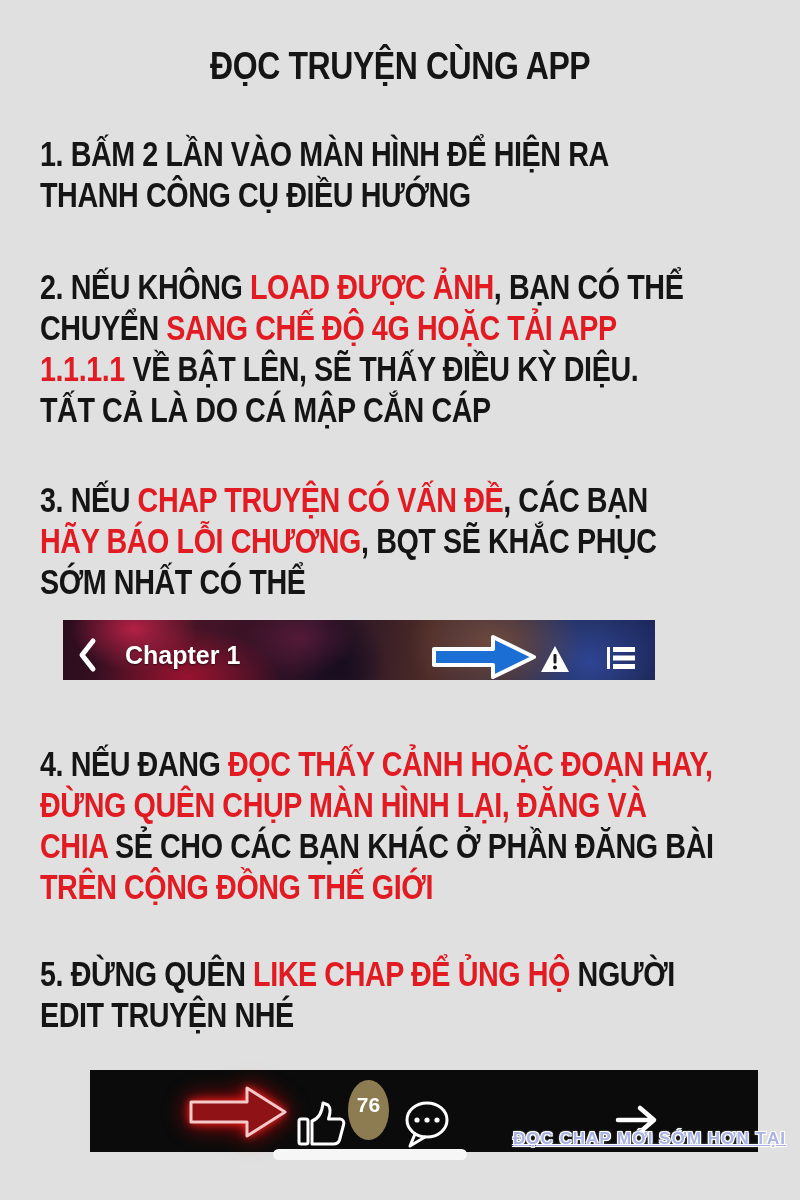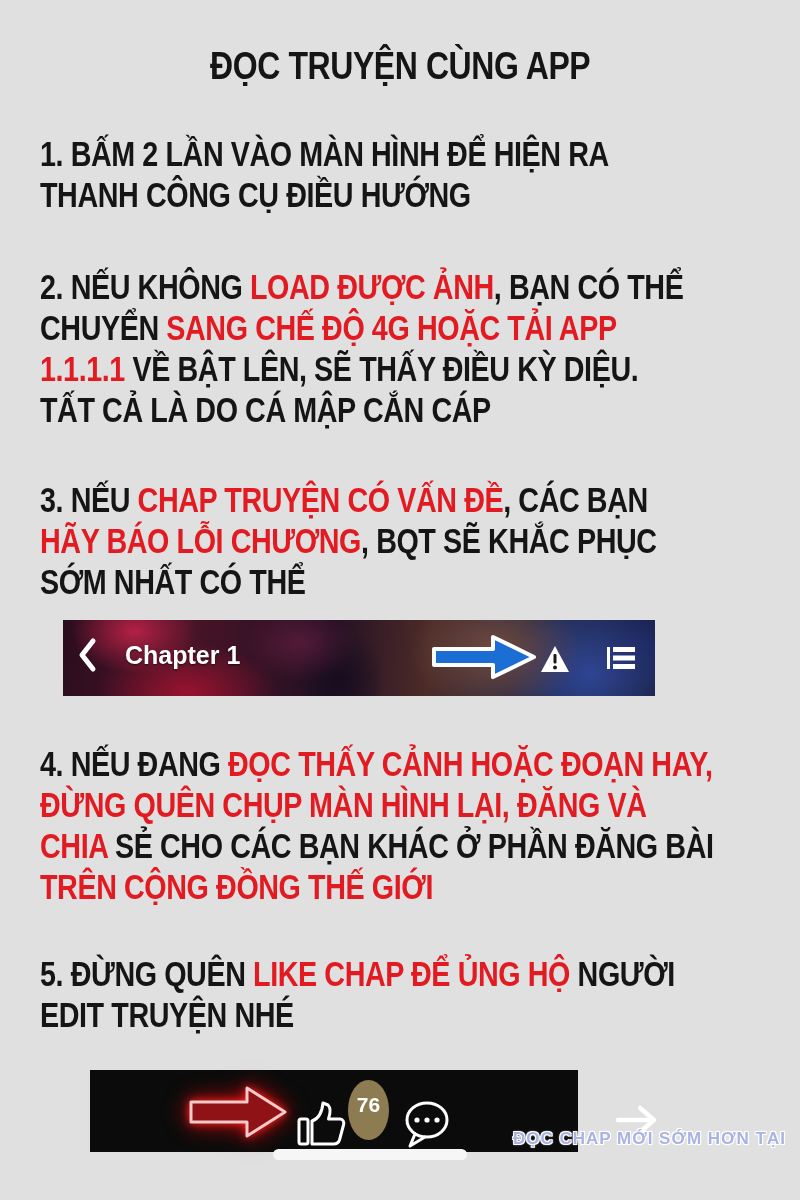--- a/index.html
+++ b/index.html
@@ -24,21 +24,21 @@
   .para{
     position:absolute;left:40px;width:920px;
     font-size:35px;line-height:41px;font-weight:700;letter-spacing:-0.5px;
     color:var(--text);white-space:nowrap;
   }
   .para .red{color:var(--red);}
   #p1{top:133px;} #p2{top:266px;} #p3{top:479px;} #p4{top:743px;} #p5{top:953px;}
 
   
   #chapter-bar{
-    position:absolute;left:63px;top:620px;width:592px;height:76px;overflow:hidden;
+    position:absolute;left:63px;top:620px;width:592px;height:60px;overflow:hidden;
     background:
       radial-gradient(90px 60px at 12% 15%, rgba(200,35,75,.85), rgba(200,35,75,0) 70%),
       radial-gradient(130px 70px at 21% 95%, rgba(160,18,48,.9), rgba(160,18,48,0) 70%),
       radial-gradient(80px 55px at 40% 30%, rgba(100,30,65,.7), rgba(100,30,65,0) 70%),
       radial-gradient(60px 70px at 47% 80%, rgba(20,12,30,.9), rgba(20,12,30,0) 75%),
       radial-gradient(120px 85px at 73% 40%, rgba(115,76,62,.95), rgba(115,76,62,0) 72%),
       radial-gradient(110px 95px at 89% 70%, rgba(48,72,155,.9), rgba(48,72,155,0) 75%),
       radial-gradient(80px 70px at 100% 25%, rgba(28,38,92,.95), rgba(28,38,92,0) 78%),
       linear-gradient(95deg,#2b0d1e,#4a1426 20%,#241024 45%,#4d2c28 62%,#232c52 82%,#1a2248);
   }
@@ -47,21 +47,21 @@
     left:62px;top:21px;font-size:25px;font-weight:700;color:#fff;
     text-shadow:0 1px 2px rgba(0,0,0,.6);letter-spacing:0;
   }
   #back-btn{left:14px;top:17px;width:20px;height:36px;cursor:pointer;}
   #blue-arrow{left:366px;top:12px;width:110px;height:50px;}
   #warn-btn{left:477px;top:25px;width:30px;height:28px;cursor:pointer;}
   #menu-btn{left:544px;top:27px;width:28px;height:22px;cursor:pointer;}
 
   
   #action-bar{
-    position:absolute;left:90px;top:1070px;width:488px;height:82px;
+    position:absolute;left:90px;top:1070px;width:668px;height:82px;
     background:var(--bar);
   }
   .ab-el{position:absolute;}
   #red-arrow{left:96px;top:12px;width:104px;height:60px;
     filter:drop-shadow(0 0 4px rgba(255,40,40,.95)) drop-shadow(0 0 11px rgba(255,0,0,.75));}
   #like-btn{left:206px;top:29px;width:50px;height:47px;cursor:pointer;}
   #like-badge{
     left:258px;top:10px;width:41px;height:60px;border-radius:50%;
     background:var(--badge);color:#fff;font-size:21px;font-weight:700;
     display:flex;align-items:center;justify-content:center;padding-bottom:10px;
@@ -70,21 +70,21 @@
   #next-btn{left:524px;top:32px;width:46px;height:36px;cursor:pointer;}
 
   #home-indicator{
     position:absolute;left:273px;top:1149px;width:194px;height:11px;
     border-radius:6px;background:#f6f6f6;
   }
 
   #watermark{
     position:absolute;right:14px;top:1130px;text-align:right;color:var(--wm);
     text-shadow:-1px -1px 0 #fff,1px -1px 0 #fff,-1px 1px 0 #fff,1px 1px 0 #fff,0 0 3px #fff;
-    font-weight:700;line-height:1.1;
+    font-weight:700;line-height:1.1;text-decoration:underline;
   }
   #wm-line1{font-size:17px;letter-spacing:1px;}
   #wm-line2{font-size:28px;letter-spacing:1px;font-variant:small-caps;}
 </style>
 </head>
 <body>
 
 <div id="page">
 
   <div id="title" class="condensed">ĐỌC TRUYỆN CÙNG APP</div>

